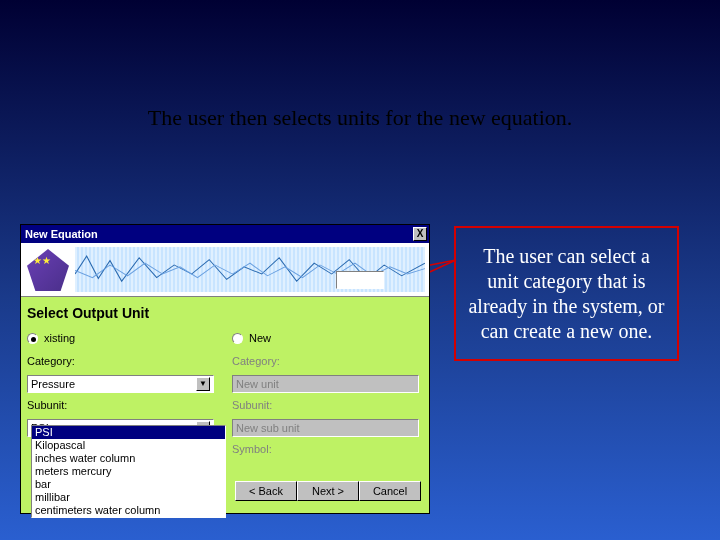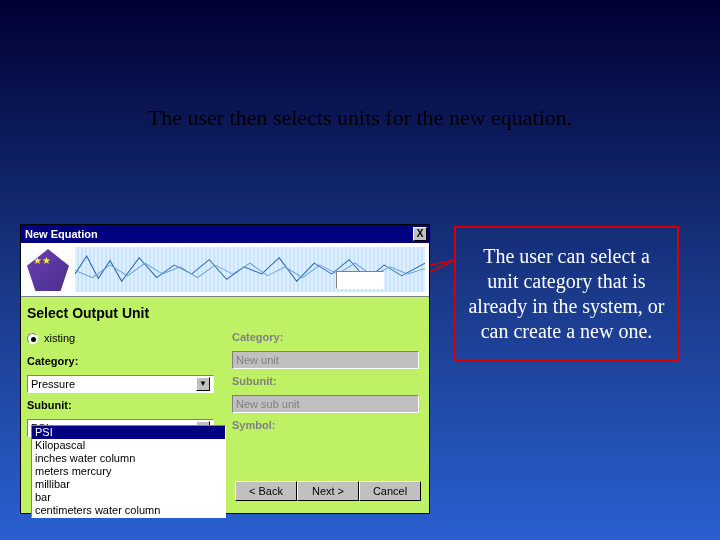--- a/index.html
+++ b/index.html
@@ -124,21 +124,21 @@
     width:11px; height:11px; border-radius:50%;
     border-top:1px solid #808080; border-left:1px solid #808080;
     border-bottom:1px solid #fff; border-right:1px solid #fff;
     background:#fff; margin-right:6px;
     position:relative;
   }
   .radio-dot.sel::after{
     content:""; position:absolute; top:3px; left:3px;
     width:5px; height:5px; border-radius:50%; background:#000;
   }
-  .fld-label { font-size:11px; color:#000; margin-bottom:2px; display:block;font-weight:bold;}
+  .fld-label { font-size:11px; color:#000; margin-bottom:2px; display:block;}
   .fld-label.disabled { color:#808080; }
   .combo, .txt {
     height:18px; background:#fff;
     border-top:1px solid #808080; border-left:1px solid #808080;
     border-bottom:1px solid #fff; border-right:1px solid #fff;
     font-size:11px; padding:1px 3px;
     display:flex; align-items:center; justify-content:space-between;
     margin-bottom:6px;
     margin-top:8px;
   }
@@ -232,39 +232,43 @@
           <span class="arrow">▼</span>
         </div>
         <span class="fld-label">Subunit:</span>
         <div class="combo">
           <span class="val">PSI</span>
           <span class="arrow">▼</span>
         </div>
       </div>
 
       <div class="col">
+        <div class="radio-row">
+          <span class="radio-dot"></span>
+          <span>New</span>
+        </div>
         <span class="fld-label disabled">Category:</span>
         <div class="txt disabled">
           <span class="val">New unit</span>
         </div>
         <span class="fld-label disabled">Subunit:</span>
         <div class="txt disabled">
           <span class="val">New sub unit</span>
         </div>
         <span class="fld-label disabled">Symbol:</span>
       </div>
     </div>
 
     <div class="listbox" id="listbox">
         <div class="item sel">PSI</div>
         <div class="item">Kilopascal</div>
         <div class="item">inches water column</div>
         <div class="item">meters mercury</div>
+        <div class="item">bar</div>
         <div class="item">millibar</div>
-        <div class="item">bar</div>
         <div class="item">centimeters water column</div>
       </div>
 
     <div class="help-row">Help</div>
     <div class="button-row">
       <div class="btn">&lt; Back</div>
       <div class="btn">Next &gt;</div>
       <div class="btn">Cancel</div>
     </div>
   </div>

